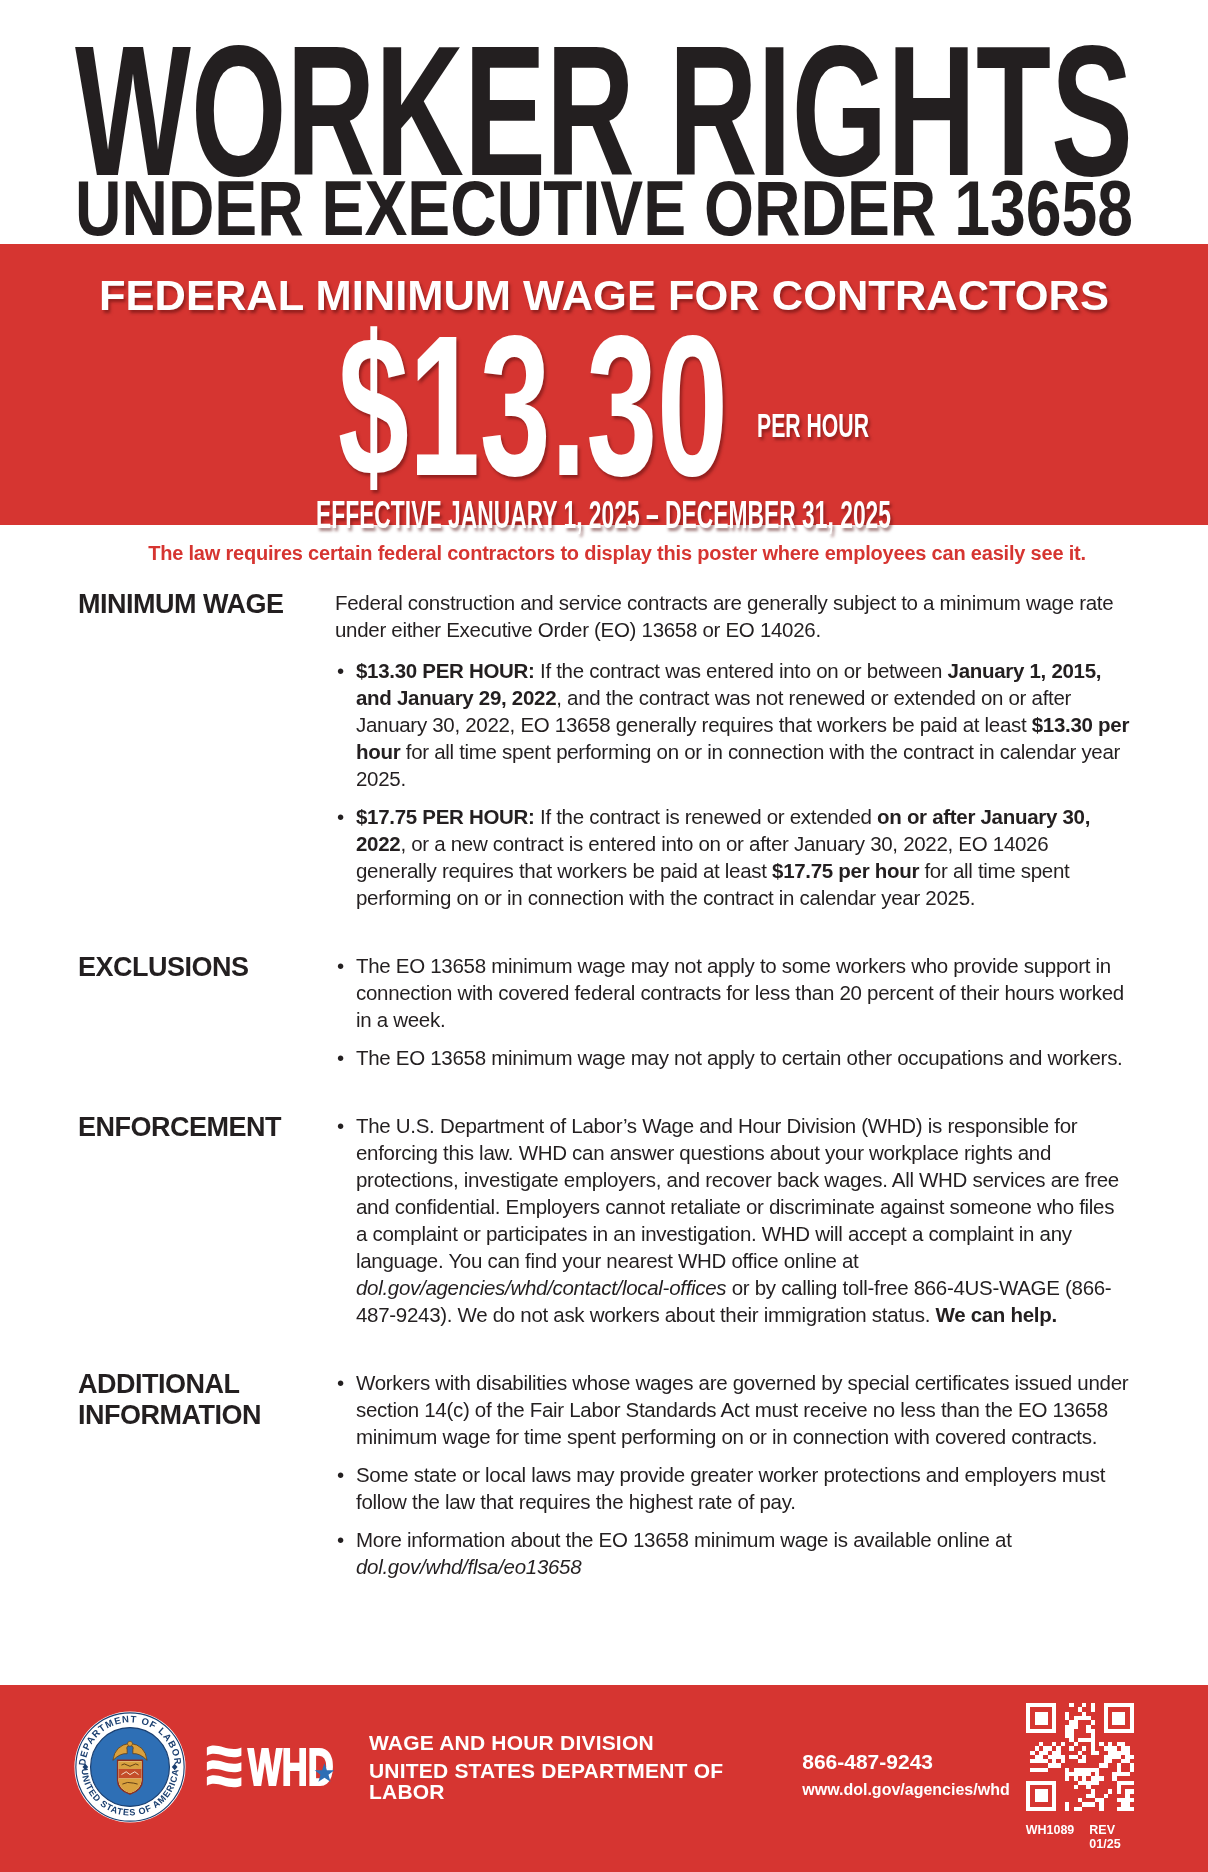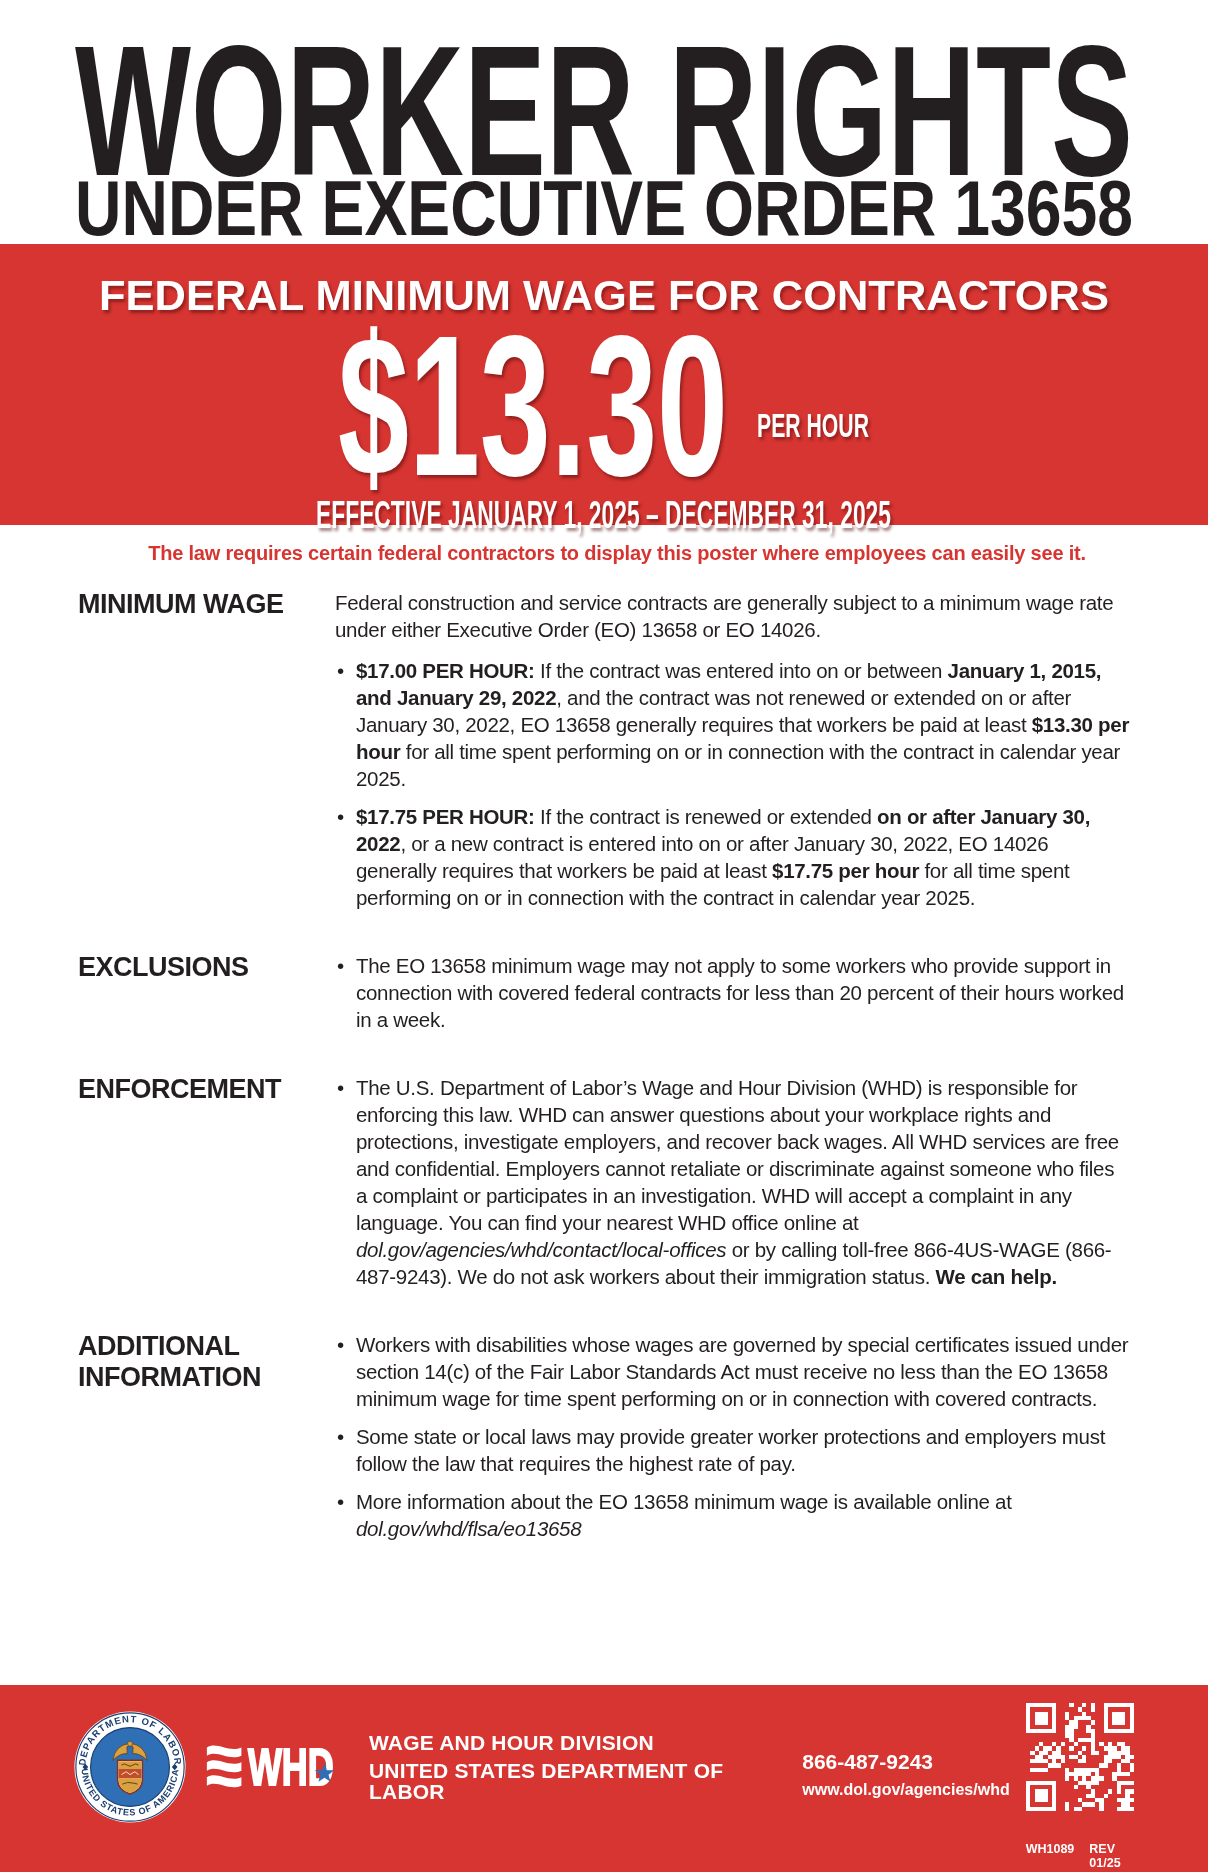--- a/index.html
+++ b/index.html
@@ -54,21 +54,21 @@
   .whd-logo{margin-left:18px;flex:0 0 auto;}
   .division{margin-left:24px;line-height:1.0;}
   .division .d1{font-size:21px;font-weight:bold;letter-spacing:0.2px;}
   .division .d2{font-size:21px;font-weight:bold;letter-spacing:0.2px;margin-top:7px;}
   .f-spacer{flex:1;}
   .contact{text-align:left;font-weight:bold;margin-right:16px;transform:translateY(-4px);}
   .contact .phone{font-size:21px;}
   .contact .site{font-size:16px;margin-top:7px;}
   .qr-col{width:110px;align-self:flex-start;margin-top:18px;display:flex;flex-direction:column;}
   .qr-col svg{display:block;}
-  .ids{display:flex;gap:15px;margin-top:31px;font-size:12.5px;font-weight:bold;letter-spacing:0;}
+  .ids{display:flex;gap:15px;margin-top:12px;font-size:12.5px;font-weight:bold;letter-spacing:0;}
 </style>
 </head>
 <body>
 
 <div class="poster">
 
   <div class="header">
     <svg width="1058" height="195" viewBox="0 0 1058 195">
       <text x="0" y="131" font-size="186" textLength="1058" lengthAdjust="spacingAndGlyphs">WORKER RIGHTS</text>
       <text x="0" y="191" font-size="77" textLength="1058" lengthAdjust="spacingAndGlyphs">UNDER EXECUTIVE ORDER 13658</text>
@@ -96,31 +96,32 @@
 
   <p class="notice">The law requires certain federal contractors to display this poster where employees can easily see it.</p>
 
   <div class="sections">
 
     <div class="section">
       <h2>MINIMUM WAGE</h2>
       <div class="content">
         <p>Federal construction and service contracts are generally subject to a minimum wage rate under either Executive Order (EO) 13658 or EO 14026.</p>
         <ul>
-          <li><b>$17.00 PER HOUR:</b> If the contract was entered into on or between <b>January 1, 2015, and January 29, 2022</b>, and the contract was not renewed or extended on or after January 30, 2022, EO 13658 generally requires that workers be paid at least <b>$13.30 per hour</b> for all time spent performing on or in connection with the contract in calendar year 2025.</li>
+          <li><b>$13.30 PER HOUR:</b> If the contract was entered into on or between <b>January 1, 2015, and January 29, 2022</b>, and the contract was not renewed or extended on or after January 30, 2022, EO 13658 generally requires that workers be paid at least <b>$13.30 per hour</b> for all time spent performing on or in connection with the contract in calendar year 2025.</li>
           <li><b>$17.75 PER HOUR:</b> If the contract is renewed or extended <b>on or after January 30, 2022</b>, or a new contract is entered into on or after January 30, 2022, EO 14026 generally requires that workers be paid at least <b>$17.75 per hour</b> for all time spent performing on or in connection with the contract in calendar year 2025.</li>
         </ul>
       </div>
     </div>
 
     <div class="section">
       <h2>EXCLUSIONS</h2>
       <div class="content">
         <ul>
           <li>The EO 13658 minimum wage may not apply to some workers who provide support in connection with covered federal contracts for less than 20 percent of their hours worked in a week.</li>
+          <li>The EO 13658 minimum wage may not apply to certain other occupations and workers.</li>
         </ul>
       </div>
     </div>
 
     <div class="section">
       <h2>ENFORCEMENT</h2>
       <div class="content">
         <ul>
           <li>The U.S. Department of Labor’s Wage and Hour Division (WHD) is responsible for enforcing this law. WHD can answer questions about your workplace rights and protections, investigate employers, and recover back wages. All WHD services are free and confidential. Employers cannot retaliate or discriminate against someone who files a complaint or participates in an investigation. WHD will accept a complaint in any language. You can find your nearest WHD office online at <i>dol.gov/agencies/whd/contact/local-offices</i> or by calling toll-free 866-4US-WAGE (866-487-9243). We do not ask workers about their immigration status. <b>We can help.</b></li>
         </ul>

